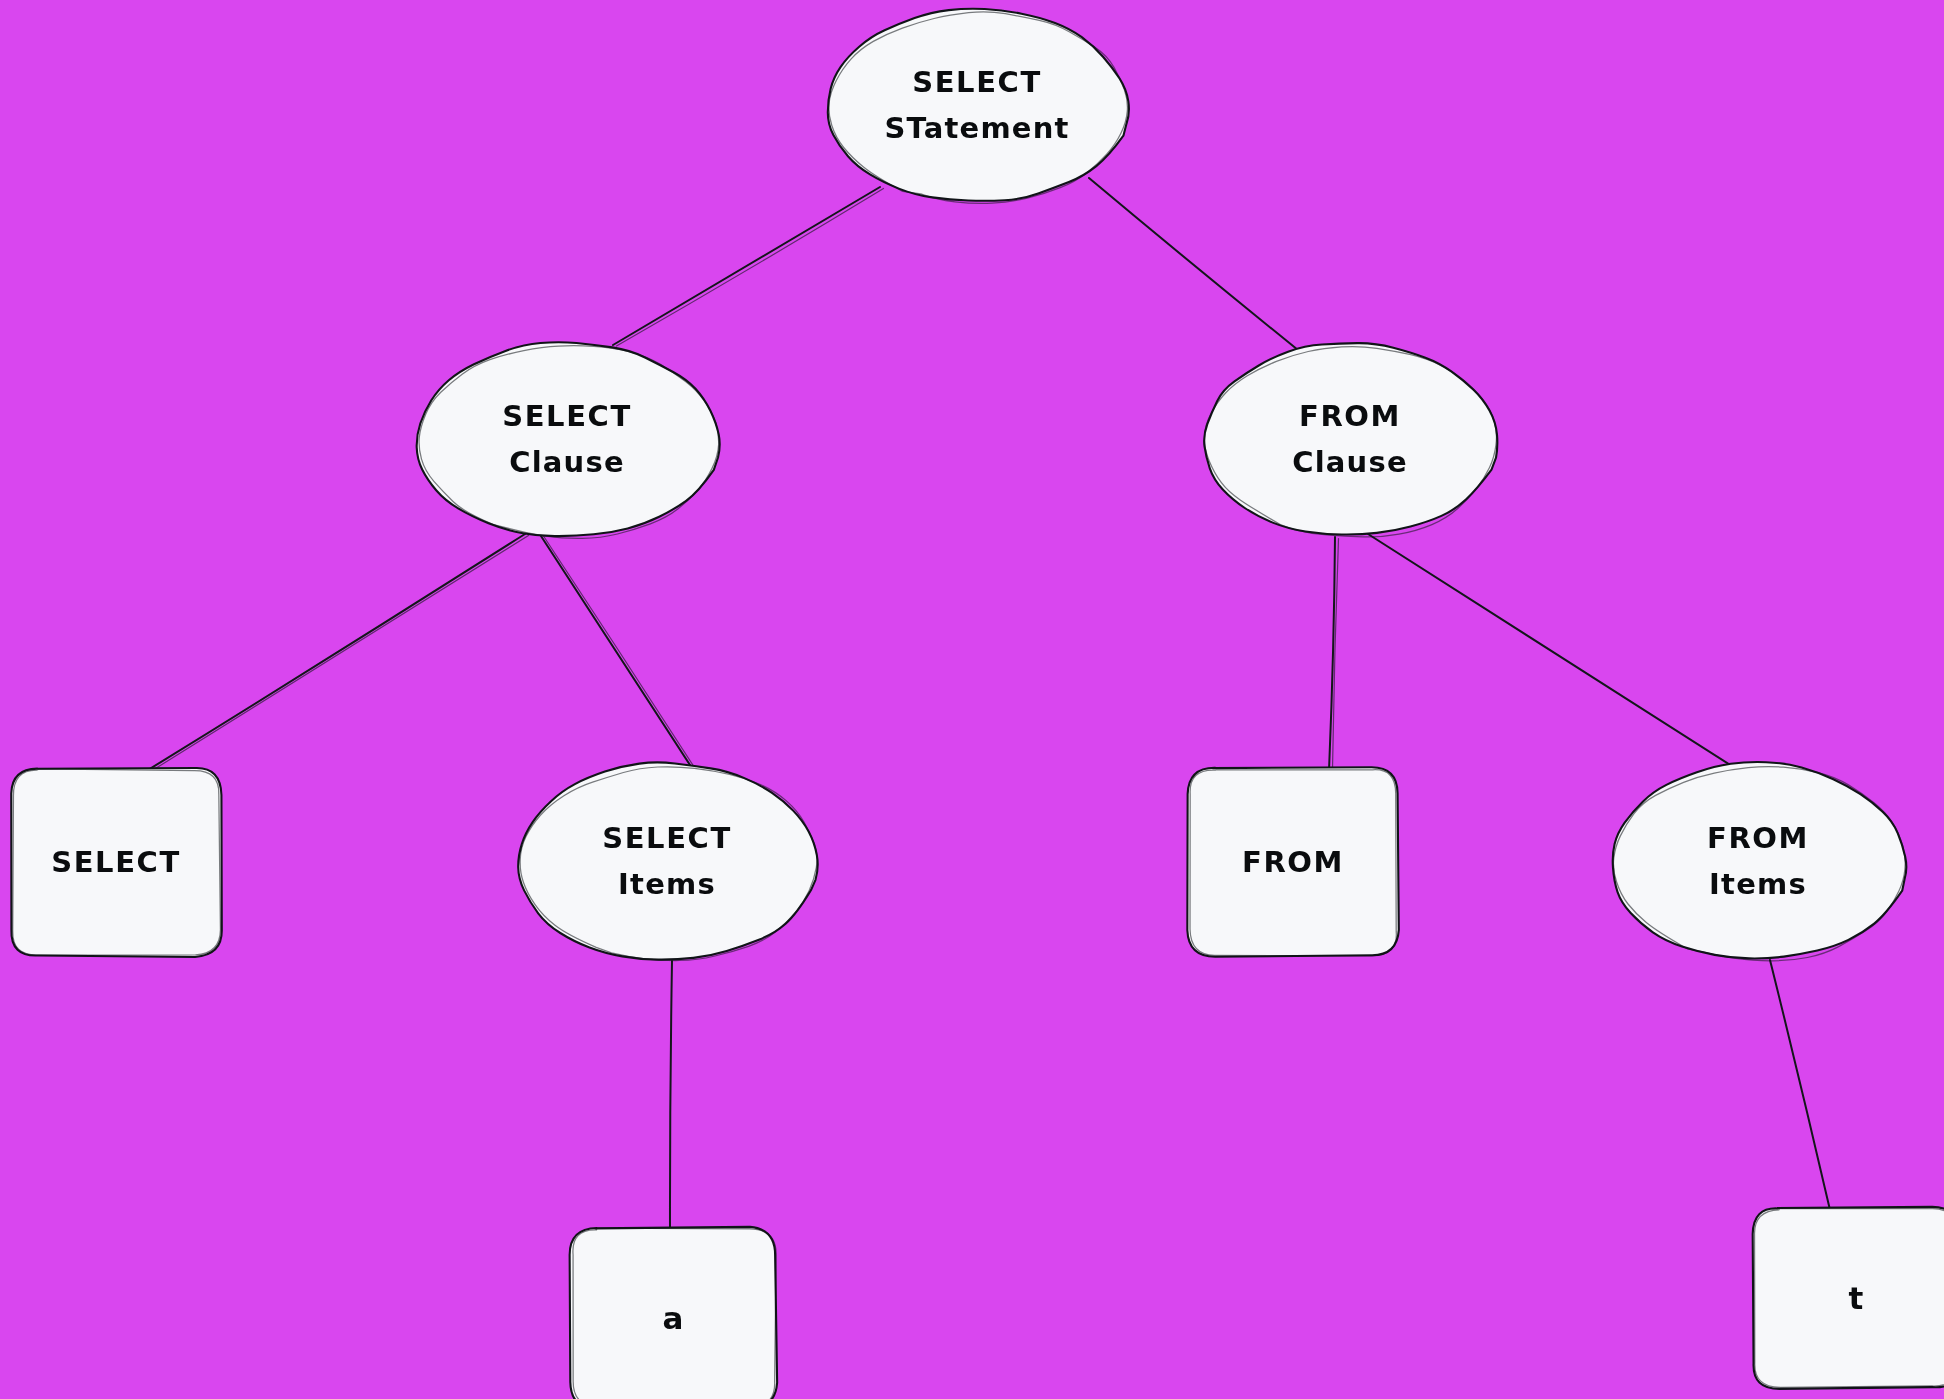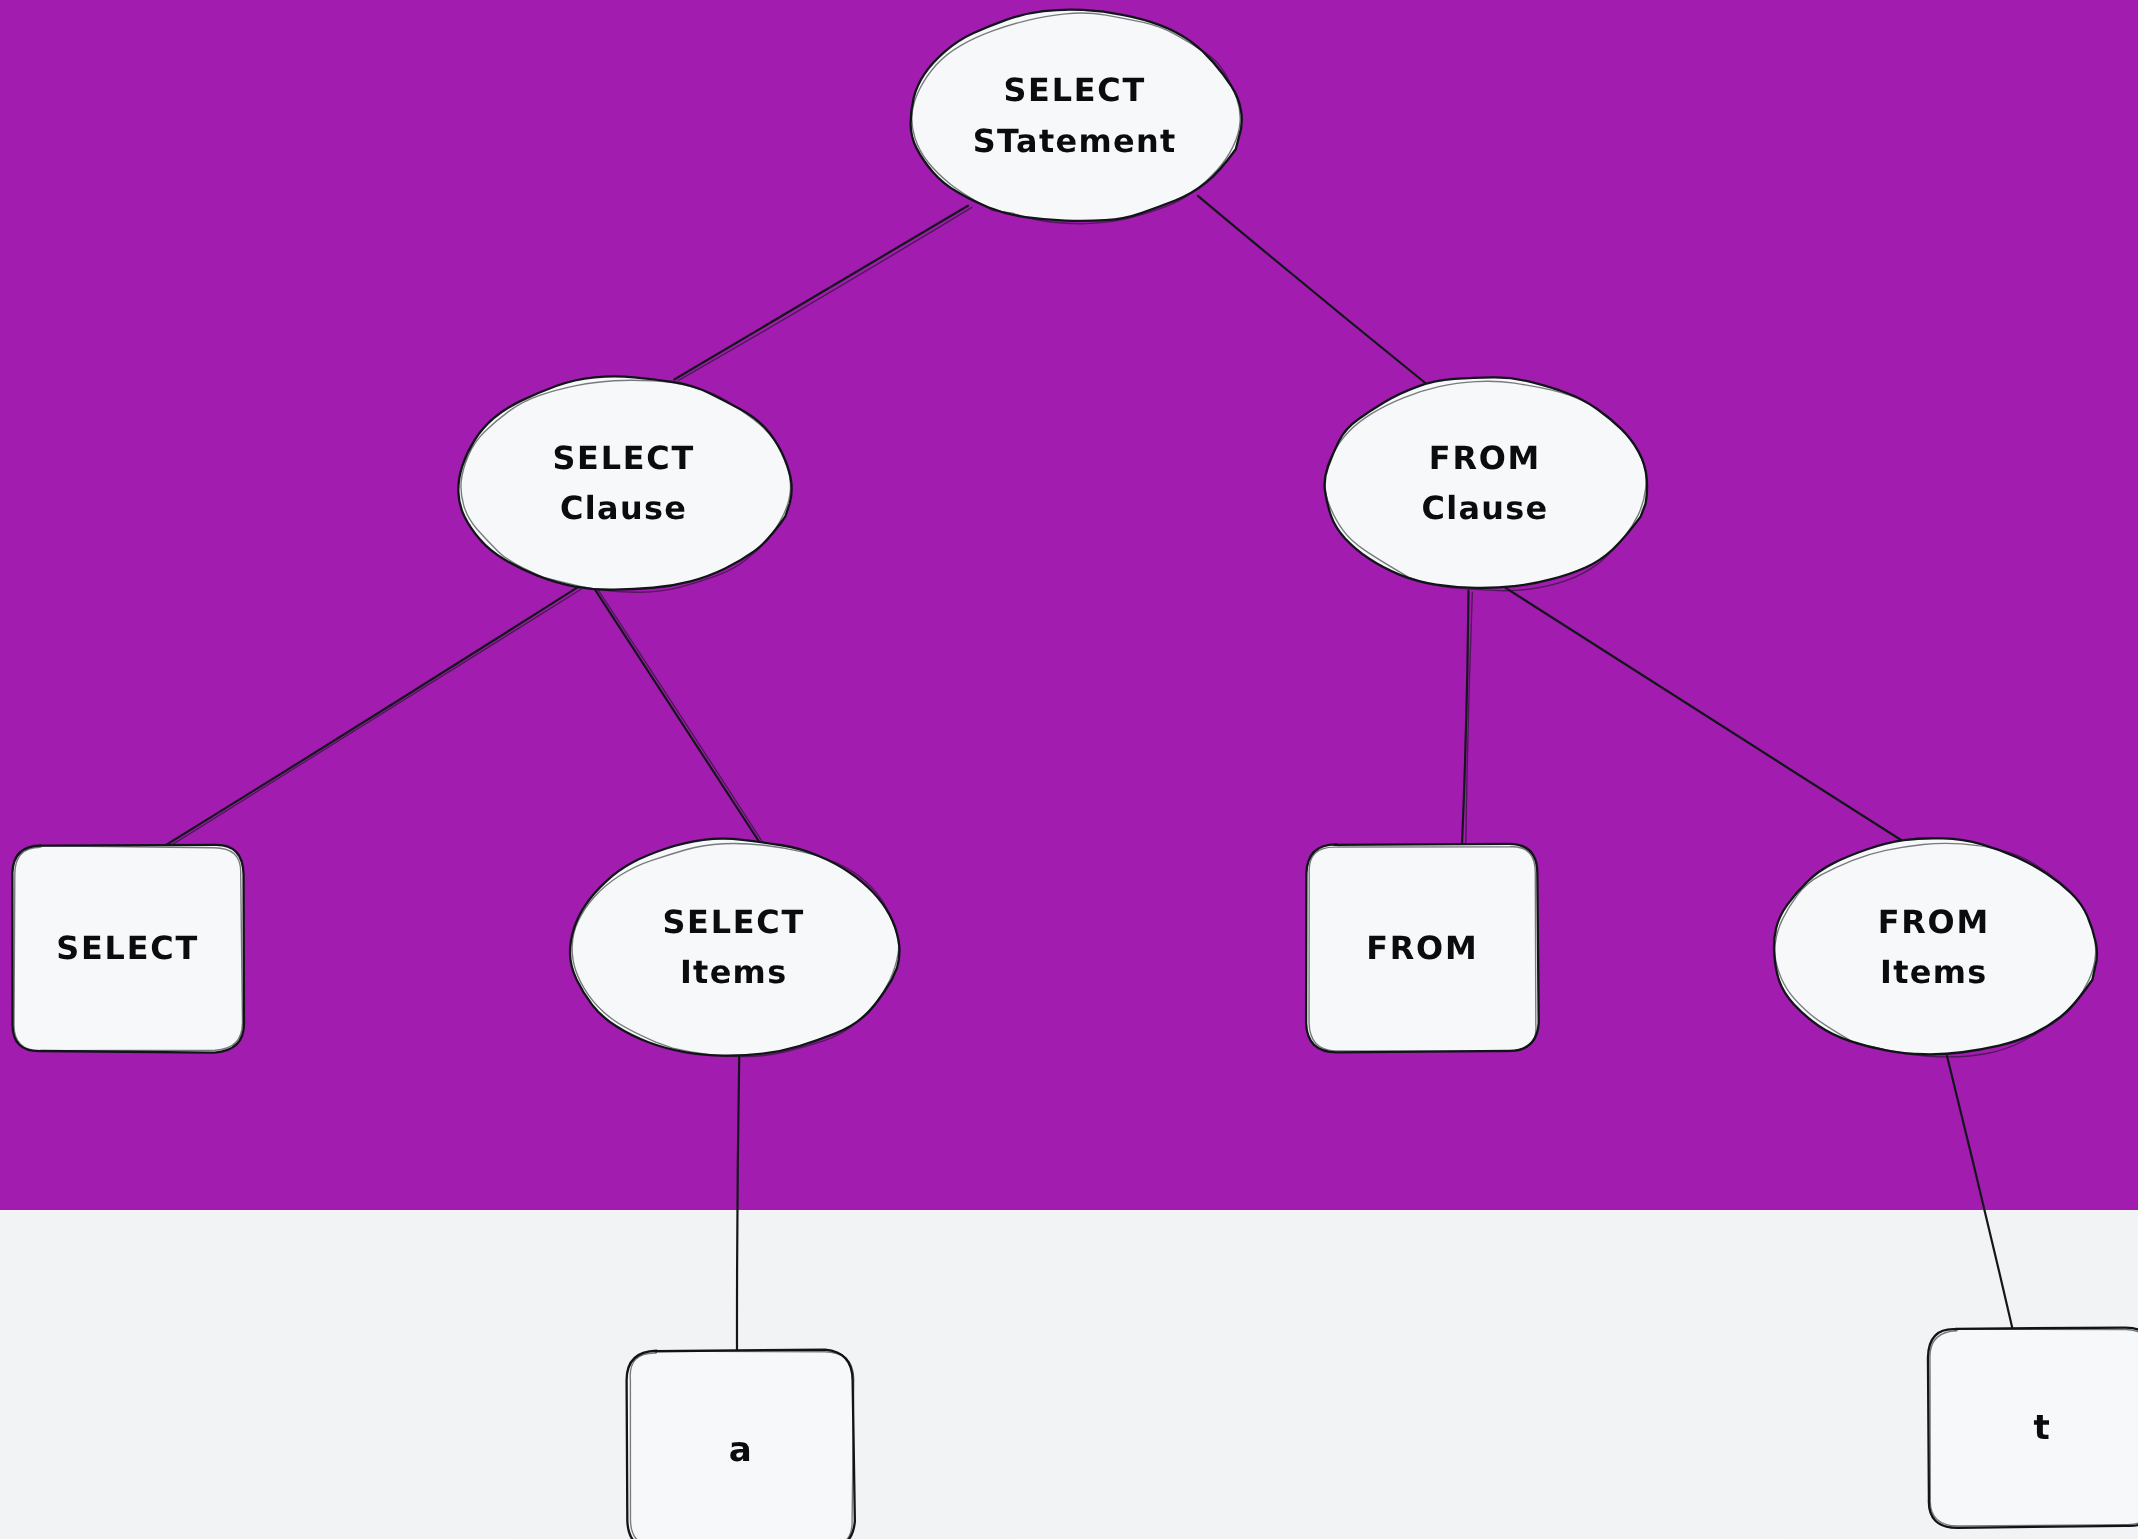--- a/index.html
+++ b/index.html
@@ -10,22 +10,22 @@
   }
   body {
     width: 1944px;
     height: 1399px;
     overflow: hidden;
     font-family: "DejaVu Sans", sans-serif;
   }
   #diagram-root {
     position: relative;
     width: 1944px;
-    height: 1100px;
-    background: #a21caf;
+    height: 1399px;
+    background: #d946ef;
   }
   svg#tree-canvas {
     position: absolute;
     top: 0; left: 0;
     width: 1944px;
     height: 1399px;
     display: block;
   }
   .node-shape {
     fill: #f7f8fa;

